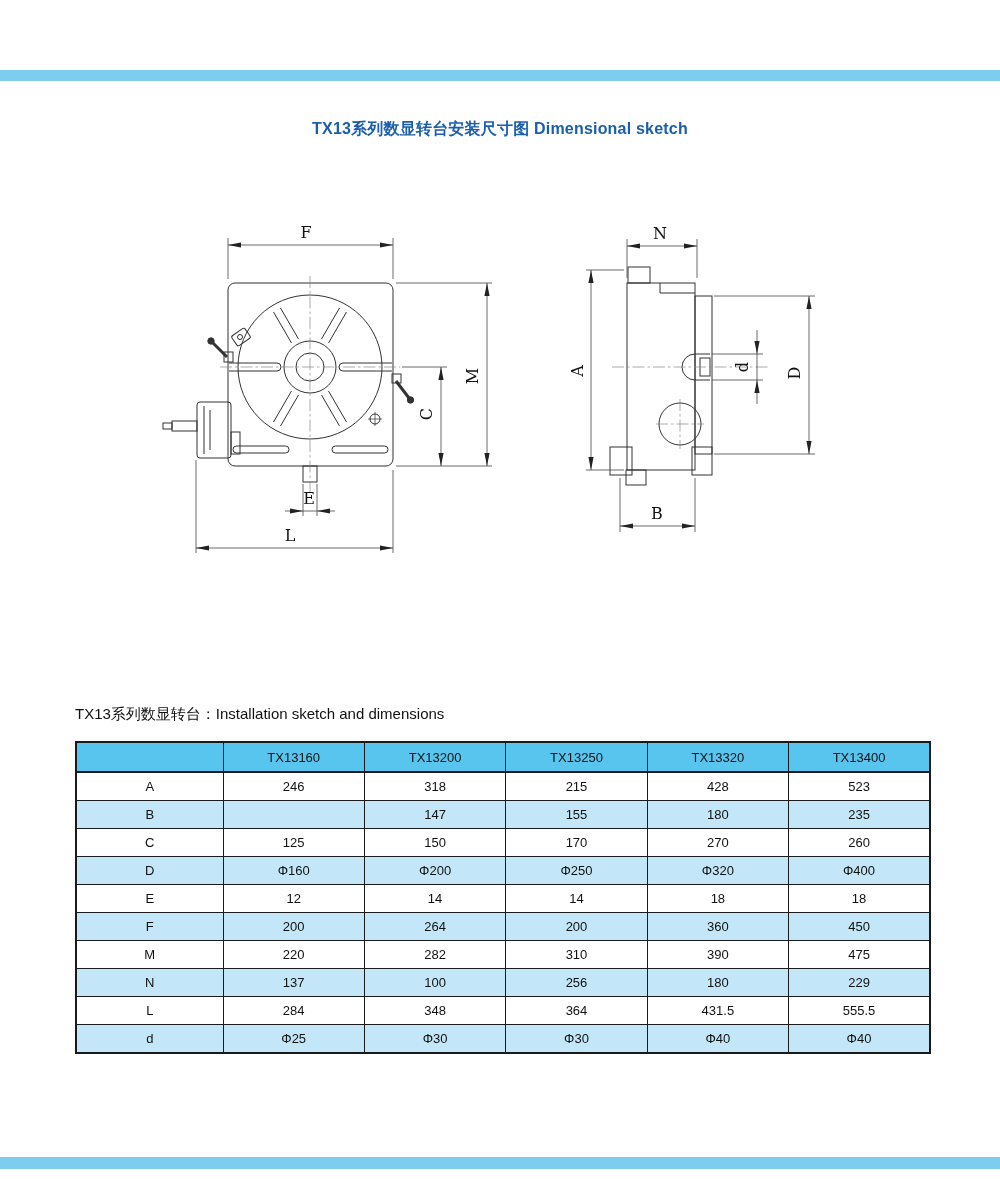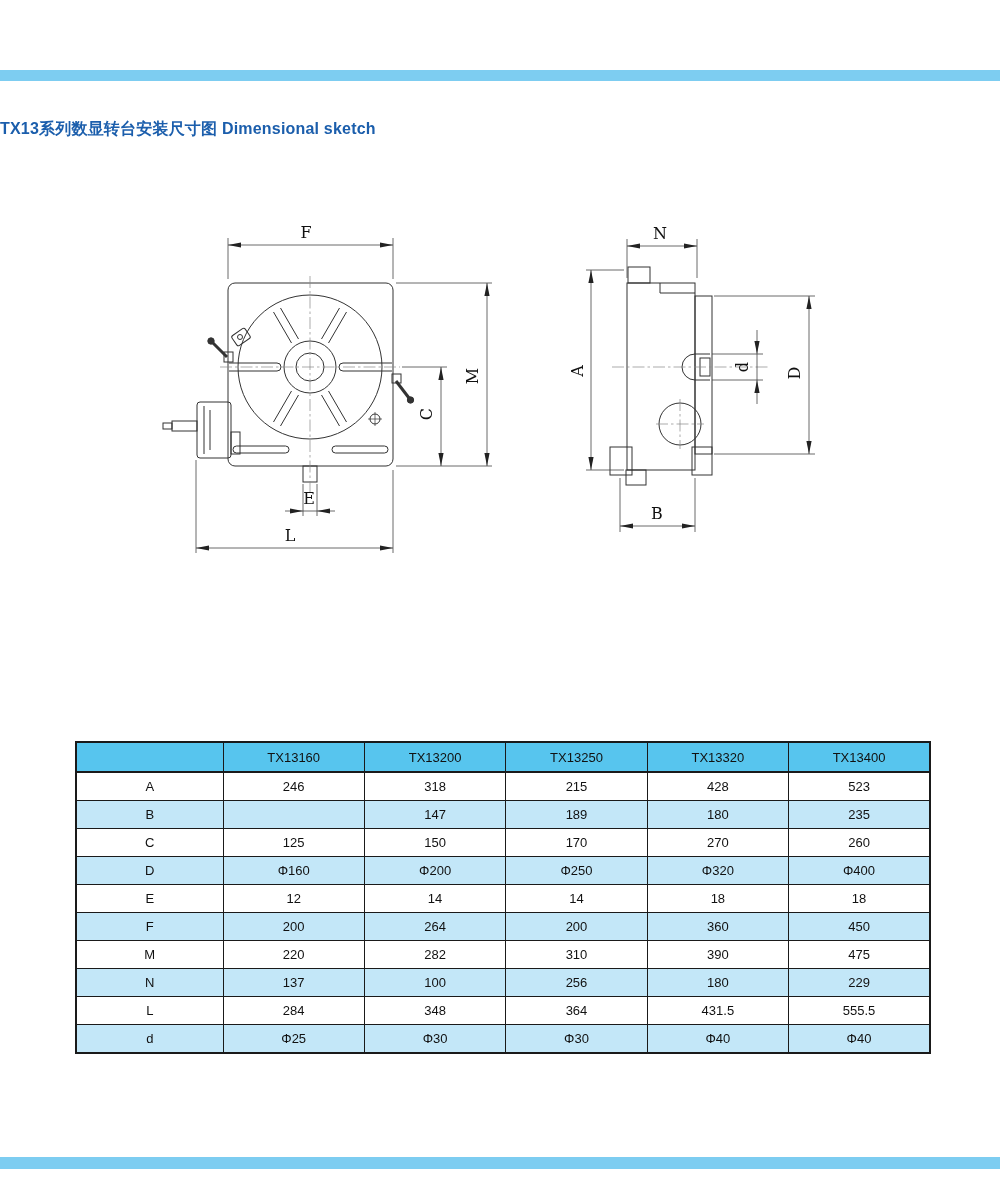--- a/index.html
+++ b/index.html
@@ -5,21 +5,21 @@
   html,body{margin:0;padding:0;background:#fff;}
   .page{
     position:relative;width:1000px;height:1179px;background:#fff;overflow:hidden;
     font-family:"Liberation Sans", sans-serif;color:#1a1a1a;
   }
   .accent-bar{position:absolute;left:0;width:1000px;background:var(--accent,#7DCDF1);}
   .accent-bar.top{top:70px;height:11px;}
   .accent-bar.bottom{top:1157px;height:12px;}
   .doc-title{
     position:absolute;top:119px;left:0;width:1000px;margin:0;
-    text-align:left;font-size:16px;font-weight:600;
+    text-align:center;font-size:16px;font-weight:600;
     color:var(--title_color,#1B5EAC);letter-spacing:.2px;
   }
   .drawing-area{position:absolute;left:150px;top:215px;width:700px;height:360px;}
   svg text{font-family:"DejaVu Serif", serif;font-size:16px;fill:#111;}
   .section-heading{
     position:absolute;left:75px;top:705px;font-size:15px;color:#111;
   }
   table.dims{
     position:absolute;left:75px;top:741px;width:856px;height:307px;
     border-collapse:collapse;table-layout:fixed;
@@ -183,20 +183,21 @@
         <line x1="620" y1="526" x2="695" y2="526" marker-start="url(#arw)" marker-end="url(#arw)"></line>
       </g>
       <text x="660" y="239" text-anchor="middle">N</text>
       <text x="583" y="371" text-anchor="middle" transform="rotate(-90 583 371)">A</text>
       <text x="748" y="367" text-anchor="middle" transform="rotate(-90 748 367)">d</text>
       <text x="800" y="373" text-anchor="middle" transform="rotate(-90 800 373)">D</text>
       <text x="657" y="519" text-anchor="middle">B</text>
     </svg>
   </div>
 
+  <div class="section-heading">TX13系列数显转台：Installation sketch and dimensions</div>
 
   <table class="dims">
     <colgroup>
       <col class="lab">
         <col>
         <col>
         <col>
         <col>
         <col>
     </colgroup>
@@ -216,21 +217,21 @@
           <td>246</td>
           <td>318</td>
           <td>215</td>
           <td>428</td>
           <td>523</td>
         </tr>
         <tr class="stripe">
           <th>B</th>
           <td></td>
           <td>147</td>
-          <td>189</td>
+          <td>155</td>
           <td>180</td>
           <td>235</td>
         </tr>
         <tr>
           <th>C</th>
           <td>125</td>
           <td>150</td>
           <td>170</td>
           <td>270</td>
           <td>260</td>

